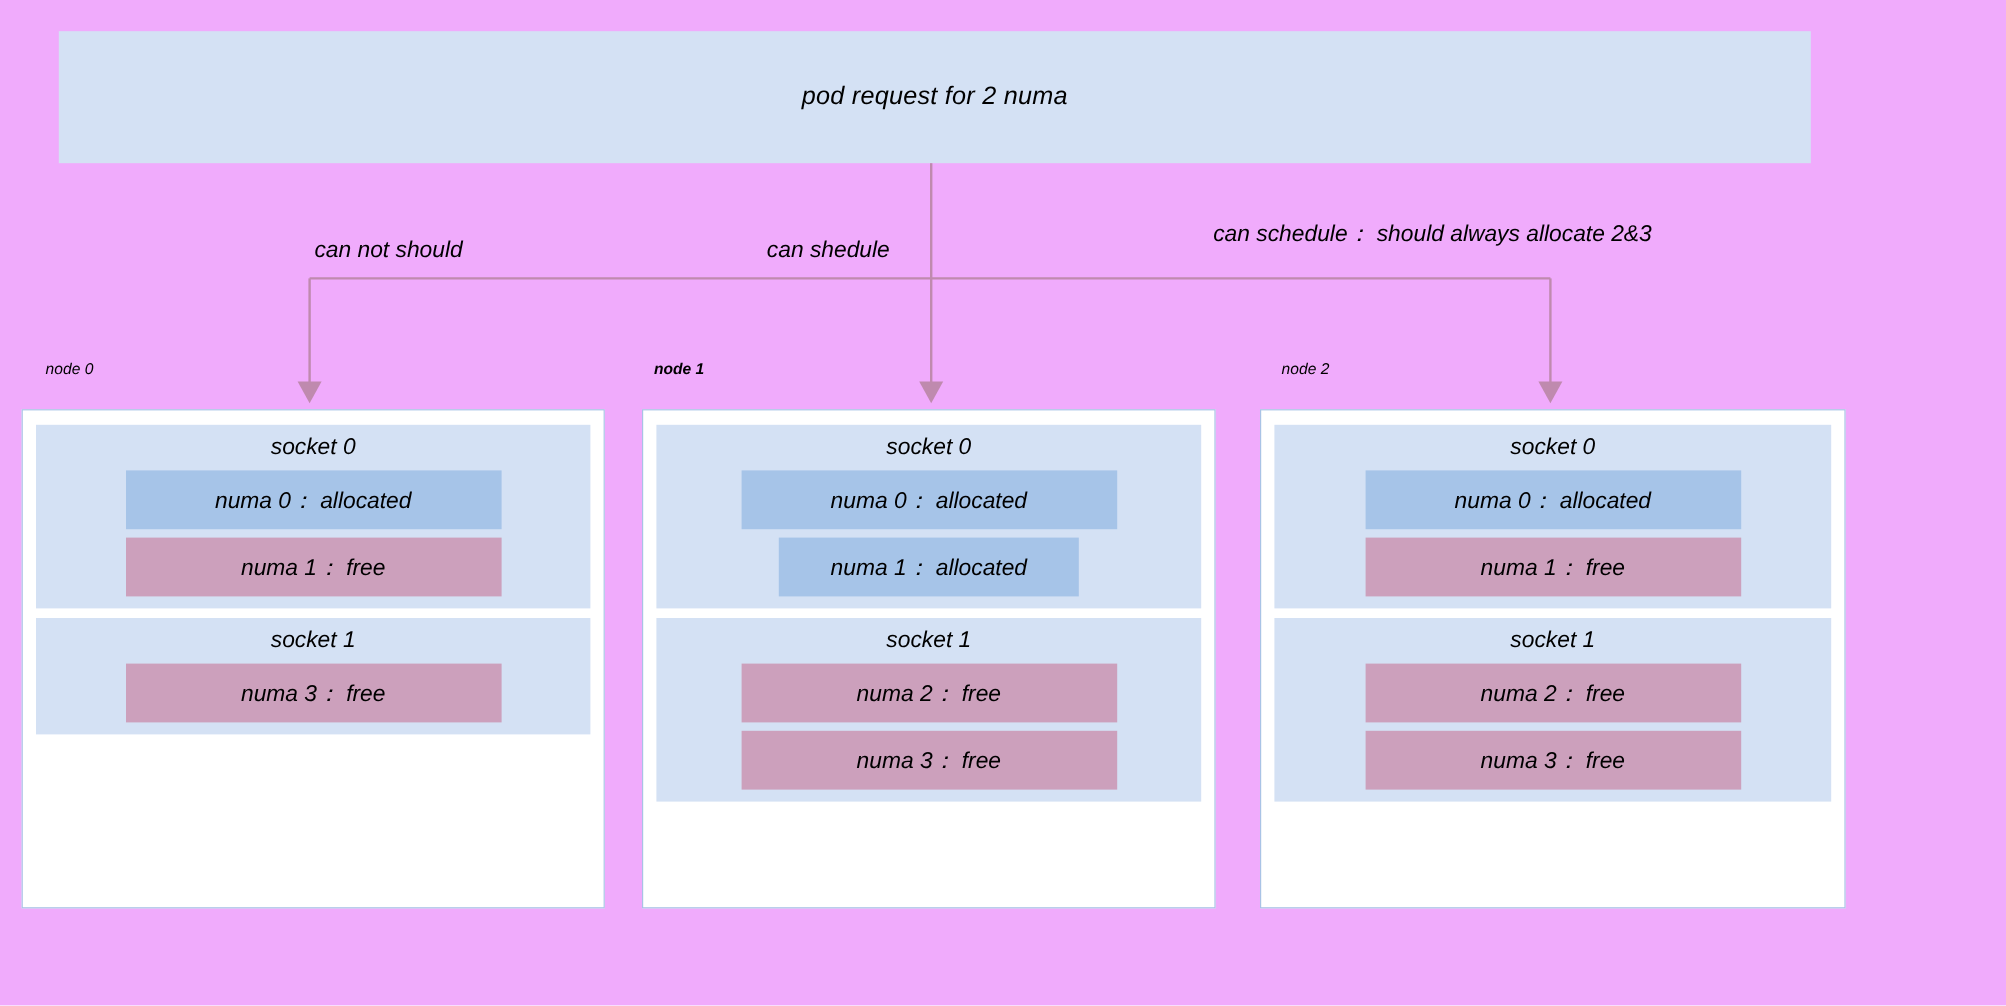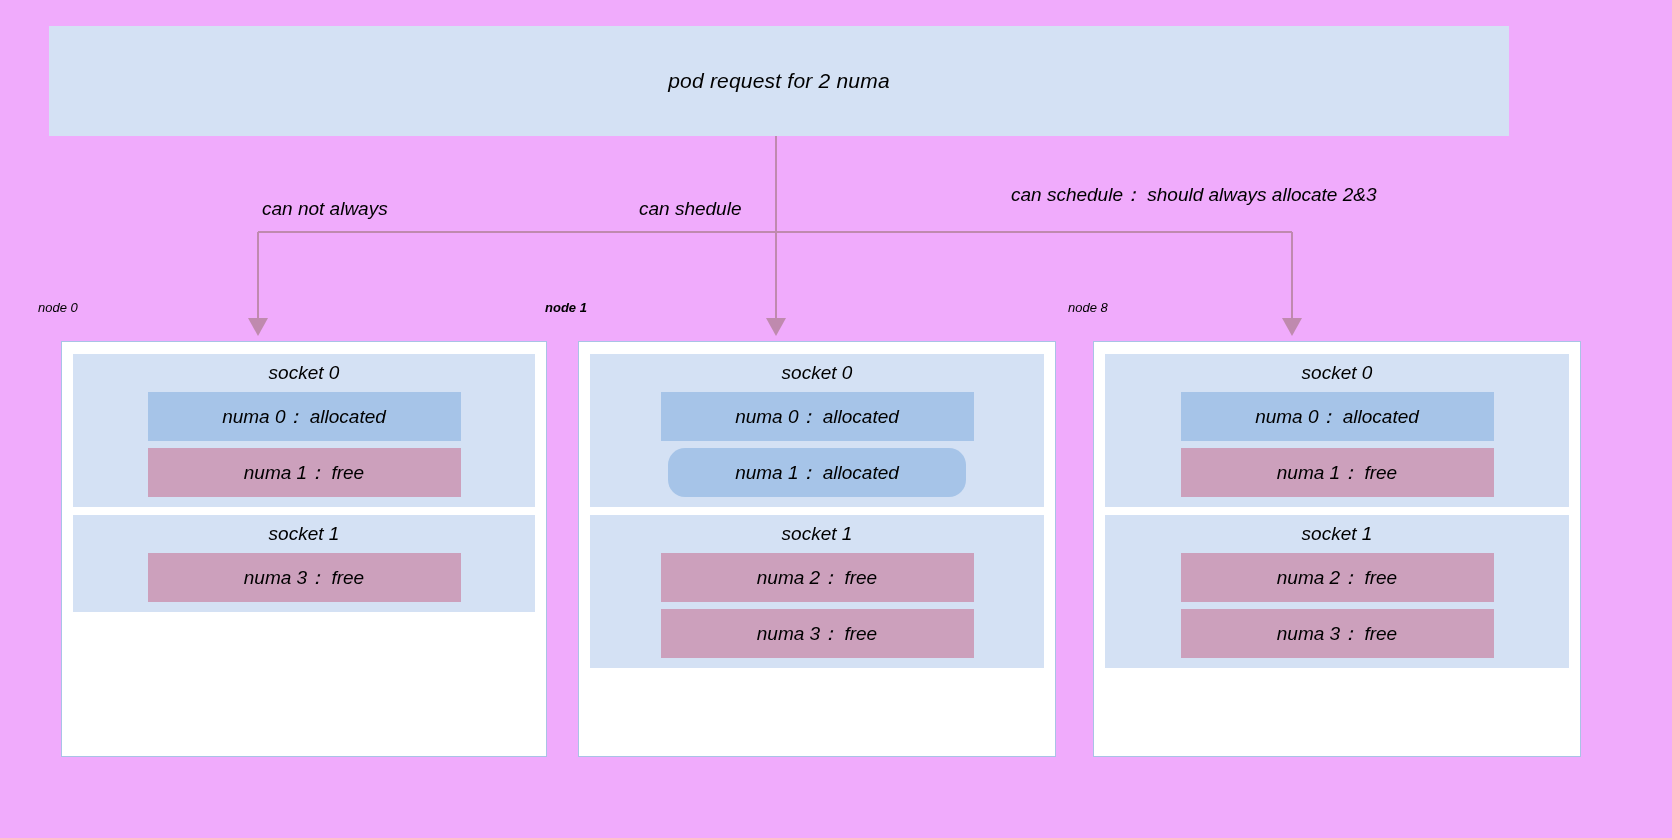--- a/index.html
+++ b/index.html
@@ -71,21 +71,20 @@
 
   
   .node-box {
     position: absolute;
     top: 341px;
     height: 416px;
     background: #ffffff;
     border: 1.5px solid #a9c3e5;
     box-sizing: border-box;
     padding: 12px 11px 0 11px;
-    margin-left: 43px;
   }
 
   .socket {
     background: #d4e1f4;
     padding: 8px 0 10px 0;
     margin-bottom: 8px;
   }
   .socket-title {
     text-align: center;
     font-style: italic;
@@ -130,45 +129,45 @@
 
       <path d="M 1292,232 L 1292,320"></path>
     </g>
     <g fill="#bf8aae" stroke="none">
       <polygon points="248,318 268,318 258,336"></polygon>
       <polygon points="766,318 786,318 776,336"></polygon>
       <polygon points="1282,318 1302,318 1292,336"></polygon>
     </g>
   </svg>
 
-  <div class="edge-label" id="edge-label-0">can not always</div>
+  <div class="edge-label" id="edge-label-0">can not should</div>
   <div class="edge-label" id="edge-label-1">can shedule</div>
   <div class="edge-label" id="edge-label-2">can schedule： should always allocate 2&amp;3</div>
 
   <div class="node-caption" style="left:38px;  top:300px;">node 0</div>
   <div class="node-caption" style="left:545px; top:300px;font-weight:bold;">node 1</div>
-  <div class="node-caption" style="left:1068px;top:300px;">node 8</div>
+  <div class="node-caption" style="left:1068px;top:300px;">node 2</div>
 
   <div class="node-box" style="left:18px; width:486px;">
     <div class="socket">
       <div class="socket-title">socket  0</div>
       <div class="numa allocated" style="width:313px;">numa 0： allocated</div>
       <div class="numa free" style="width:313px;">numa 1： free</div>
     </div>
     <div class="socket">
       <div class="socket-title">socket  1</div>
       <div class="numa free" style="width:313px;">numa 3： free</div>
     </div>
   </div>
 
   <div class="node-box" style="left:535px; width:478px;">
     <div class="socket">
       <div class="socket-title">socket  0</div>
       <div class="numa allocated" style="width:313px;">numa 0： allocated</div>
-      <div class="numa allocated" style="width:298px;border-radius:17px;">numa 1： allocated</div>
+      <div class="numa allocated" style="width:250px;">numa 1： allocated</div>
     </div>
     <div class="socket">
       <div class="socket-title">socket  1</div>
       <div class="numa free" style="width:313px;">numa 2： free</div>
       <div class="numa free" style="width:313px;">numa 3： free</div>
     </div>
   </div>
 
   <div class="node-box" style="left:1050px; width:488px;">
     <div class="socket">

